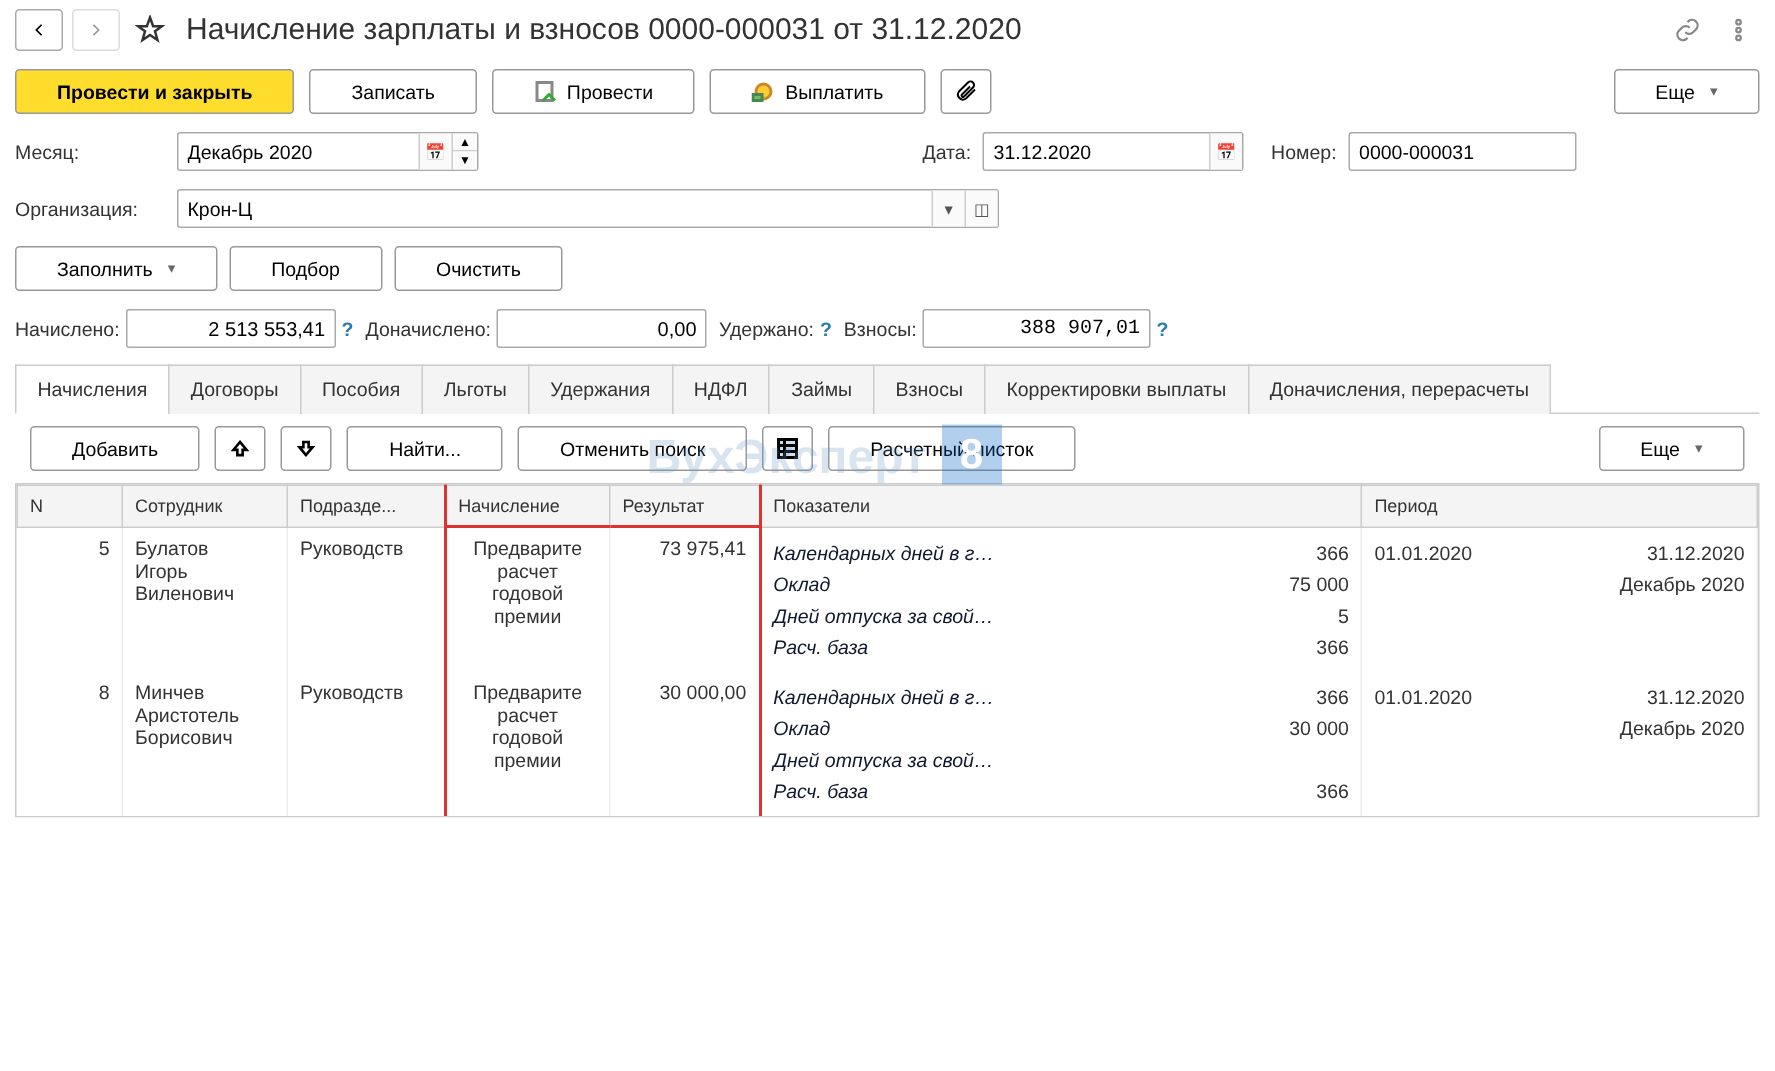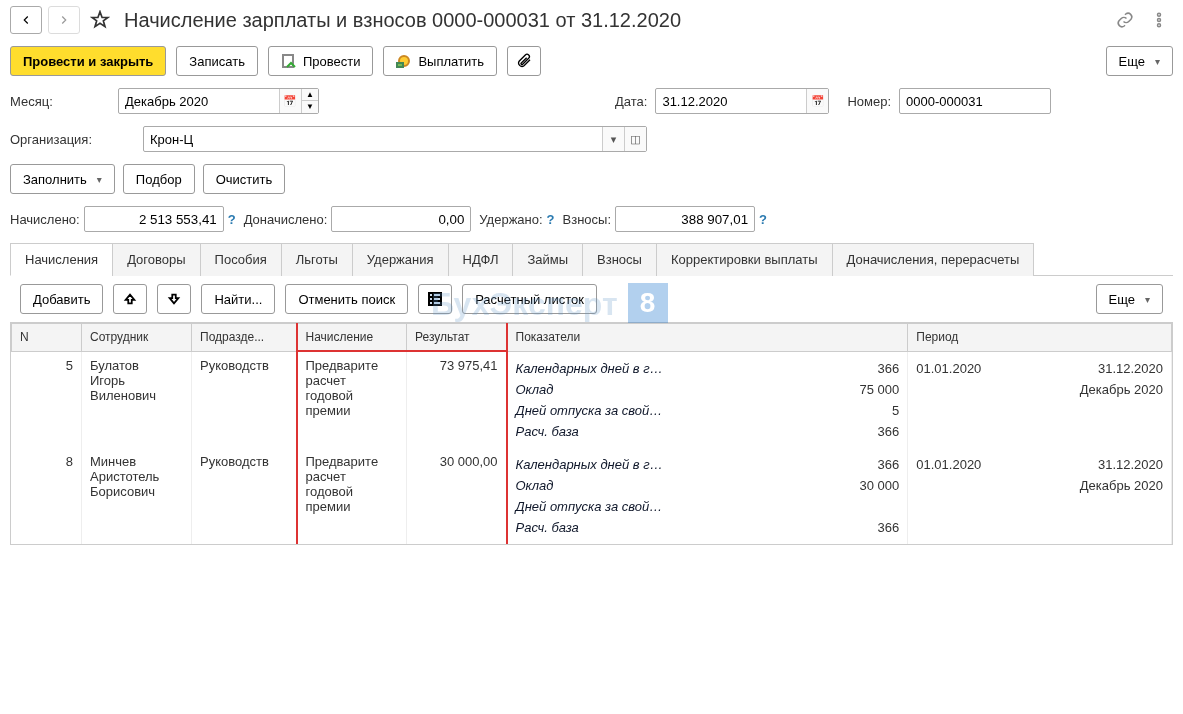--- a/index.html
+++ b/index.html
@@ -4,51 +4,51 @@
 <style>
 * { box-sizing: border-box; margin: 0; padding: 0; }
 body { font-family: Arial, sans-serif; font-size: 13px; color: #333; background: #fff; width: 1183px; }
 .header-bar { display: flex; align-items: center; padding: 6px 10px; gap: 6px; }
 .nav-btn { width: 32px; height: 28px; border: 1px solid #aaa; background: #fff; border-radius: 3px; display: flex; align-items: center; justify-content: center; cursor: pointer; }
 .nav-btn svg { width: 14px; height: 14px; }
 .star-btn { width: 28px; height: 28px; display: flex; align-items: center; justify-content: center; cursor: pointer; }
 .page-title { font-size: 20px; margin-left: 4px; flex: 1; }
 .link-icon, .menu-icon { width: 28px; height: 28px; display: flex; align-items: center; justify-content: center; cursor: pointer; color: #888; }
 .toolbar { display: flex; align-items: center; padding: 6px 10px; gap: 10px; }
-.btn { height: 30px; padding: 0 12px; border: 1px solid #999; background: #fff; border-radius: 3px; display: inline-flex; align-items: center; gap: 6px; cursor: pointer; font-size: 13px; }
+.btn { height: 30px; padding: 0 27px; border: 1px solid #999; background: #fff; border-radius: 3px; display: inline-flex; align-items: center; gap: 6px; cursor: pointer; font-size: 13px; }
 .btn-primary { background: #ffdd2d; border-color: #999; font-weight: bold; }
 .btn .ico { width: 16px; height: 16px; display: inline-block; }
 .btn-icon-only { width: 34px; padding: 0; justify-content: center; }
 .spacer { flex: 1; }
 .btn-dropdown::after { content: '▾'; margin-left: 4px; font-size: 10px; color: #666; }
 .form-row { display: flex; align-items: center; padding: 6px 10px; gap: 8px; }
 .form-label { min-width: 100px; color: #333; }
 .input-wrap { display: flex; align-items: center; border: 1px solid #aaa; border-radius: 2px; height: 26px; background: #fff; }
 .input-wrap input { border: none; outline: none; padding: 0 6px; height: 24px; font-size: 13px; background: transparent; }
 .input-icon-btn { width: 22px; height: 24px; border: none; border-left: 1px solid #ccc; background: #fafafa; cursor: pointer; display: flex; align-items: center; justify-content: center; font-size: 11px; color: #555; }
 .spinner { display: flex; flex-direction: column; border-left: 1px solid #ccc; }
 .spinner button { width: 16px; height: 12px; border: none; background: #fafafa; font-size: 8px; cursor: pointer; padding: 0; line-height: 1; }
 .spinner button:first-child { border-bottom: 1px solid #ccc; }
-.org-input { width: 504px; margin-left: 25px; }
+.org-input { width: 548px; }
 .totals-row { display: flex; align-items: center; padding: 6px 10px; gap: 8px; }
 .total-field { display: flex; align-items: center; gap: 4px; }
 .total-field input { text-align: right; width: 120px; border: 1px solid #aaa; border-radius: 2px; height: 26px; padding: 0 6px; }
 .help-q { color: #2a7ab0; cursor: pointer; font-weight: bold; }
 .tabs { display: flex; border-bottom: 1px solid #ccc; margin: 4px 10px 0 10px; }
 .tab { padding: 8px 14px; border: 1px solid #ccc; border-bottom: none; background: #f4f4f4; cursor: pointer; margin-right: -1px; font-size: 13px; position: relative; top: 1px; }
 .tab.active { background: #fff; border-bottom: 1px solid #fff; }
 .tab-toolbar { display: flex; align-items: center; padding: 8px 10px; gap: 10px; margin: 0 10px; }
 .table-wrap { margin: 0 10px; border: 1px solid #ccc; position: relative; }
 .table { width: 100%; border-collapse: collapse; }
 .table th { background: #f4f4f4; border: 1px solid #ccc; padding: 6px 8px; text-align: left; font-weight: normal; font-size: 12px; }
 .table td { border-right: 1px solid #eee; padding: 6px 8px; vertical-align: top; font-size: 13px; }
 .col-n { width: 70px; text-align: right; }
 .col-emp { width: 110px; }
 .col-dept { width: 105px; }
-.col-accr { width: 110px; border-left: 2px solid #d33 !important; }
+.col-accr { width: 110px; border-left: 2px solid #d33 !important; text-align: center; }
 .col-result { width: 100px; text-align: right; border-right: 2px solid #d33 !important; }
 .col-ind { width: 350px; }
 .col-period { width: 230px; }
 .red-top { border-top: 2px solid #d33 !important; }
 .ind-row { display: flex; justify-content: space-between; padding: 3px 0; }
 .ind-label { font-style: italic; color: #0f172a; }
 .ind-val { text-align: right; }
 .per-row { display: flex; justify-content: space-between; padding: 3px 0; }
 .watermark { position: absolute; top: -40px; left: 420px; color: rgba(100,150,200,0.25); font-size: 32px; font-weight: bold; pointer-events: none; display: flex; align-items: flex-end; gap: 10px; }
 .watermark .wm-sq { width: 40px; height: 40px; background: rgba(0,100,200,0.3); display: flex; align-items: center; justify-content: center; color: #fff; font-size: 28px; }
@@ -160,21 +160,21 @@
   <div class="total-field">
     <span>Доначислено:</span>
     <input type="text" style="width: 140px;" value="0,00">
   </div>
   <div class="total-field">
     <span>Удержано:</span>
     <span class="help-q">?</span>
   </div>
   <div class="total-field">
     <span>Взносы:</span>
-    <input type="text" style="width: 140px;" value="388 907,01">
+    <input type="text" style="width: 152px; font-family: Liberation Mono, monospace;" value="388 907,01">
     <span class="help-q">?</span>
   </div>
 </div>
 
 <div class="tabs" id="tabs-container">
     <div class="tab active">Начисления</div>
     <div class="tab">Договоры</div>
     <div class="tab">Пособия</div>
     <div class="tab">Льготы</div>
     <div class="tab">Удержания</div>

